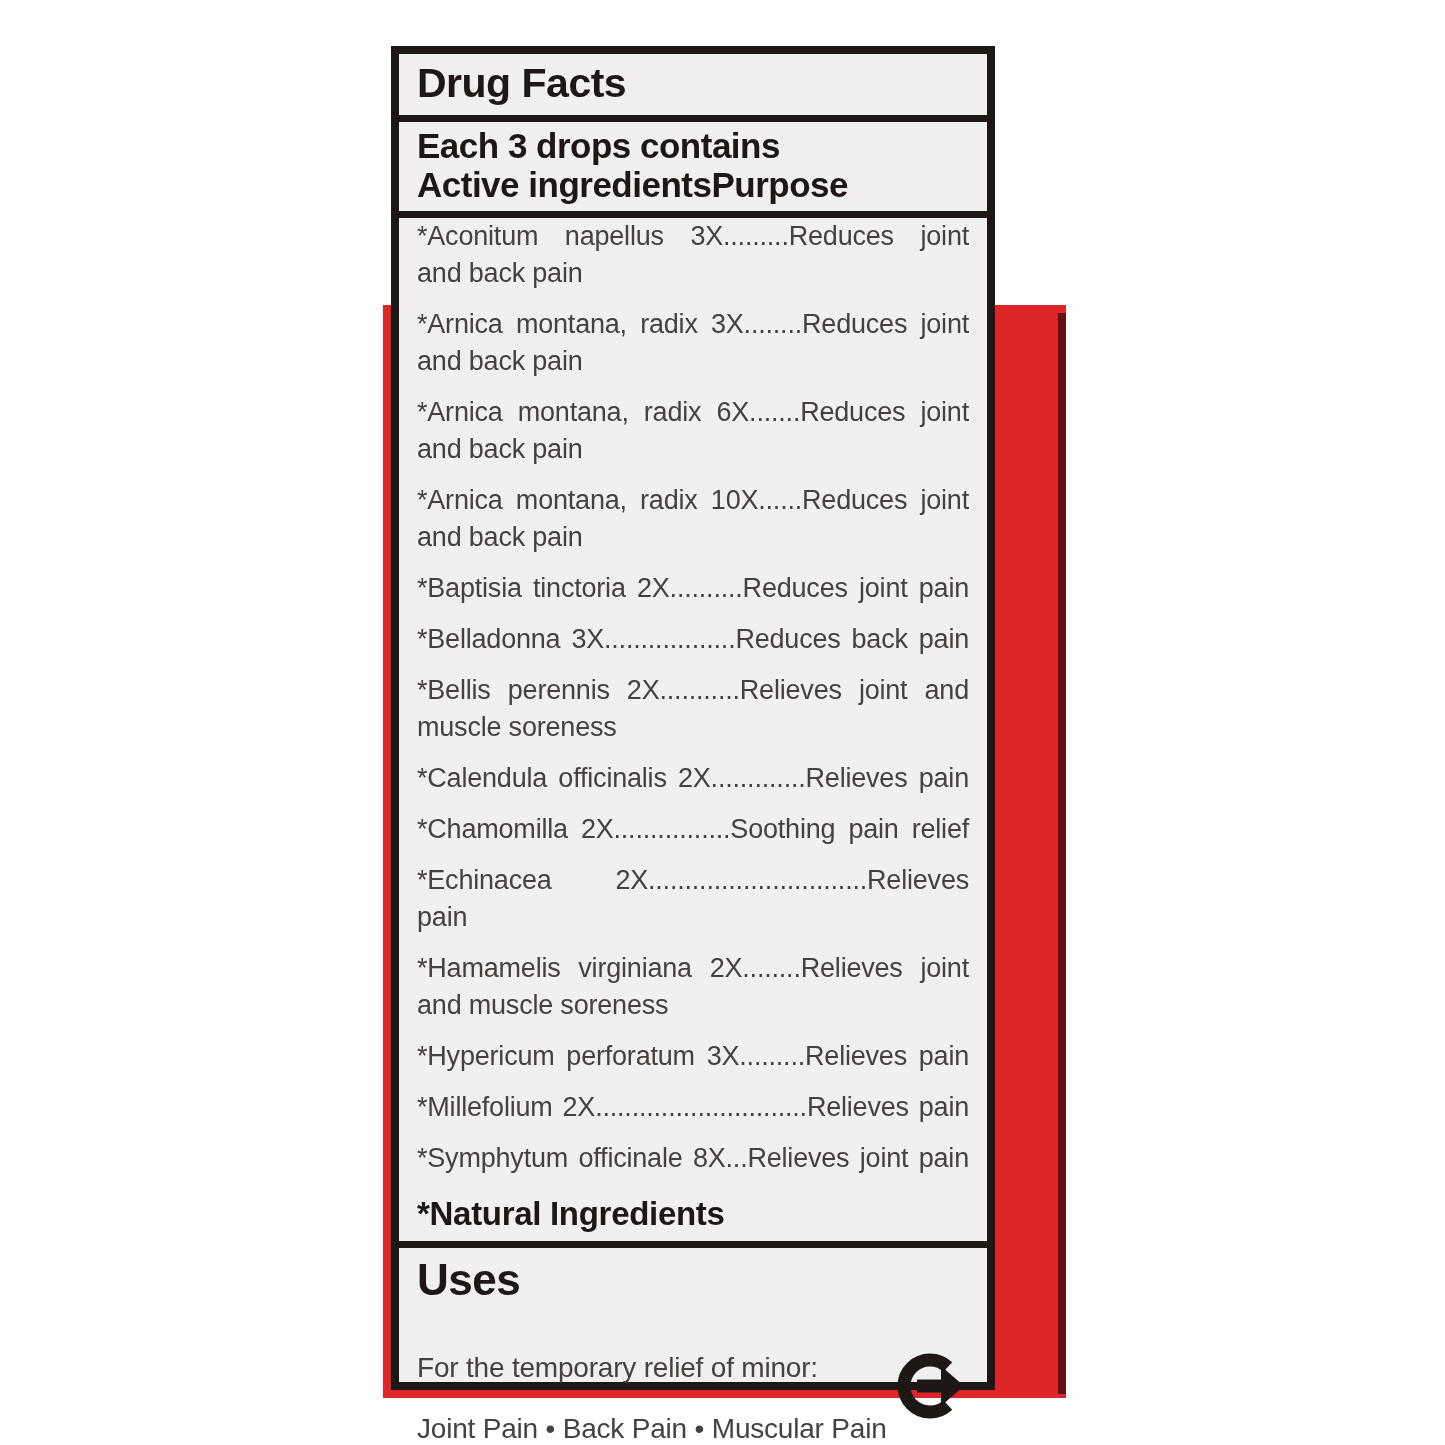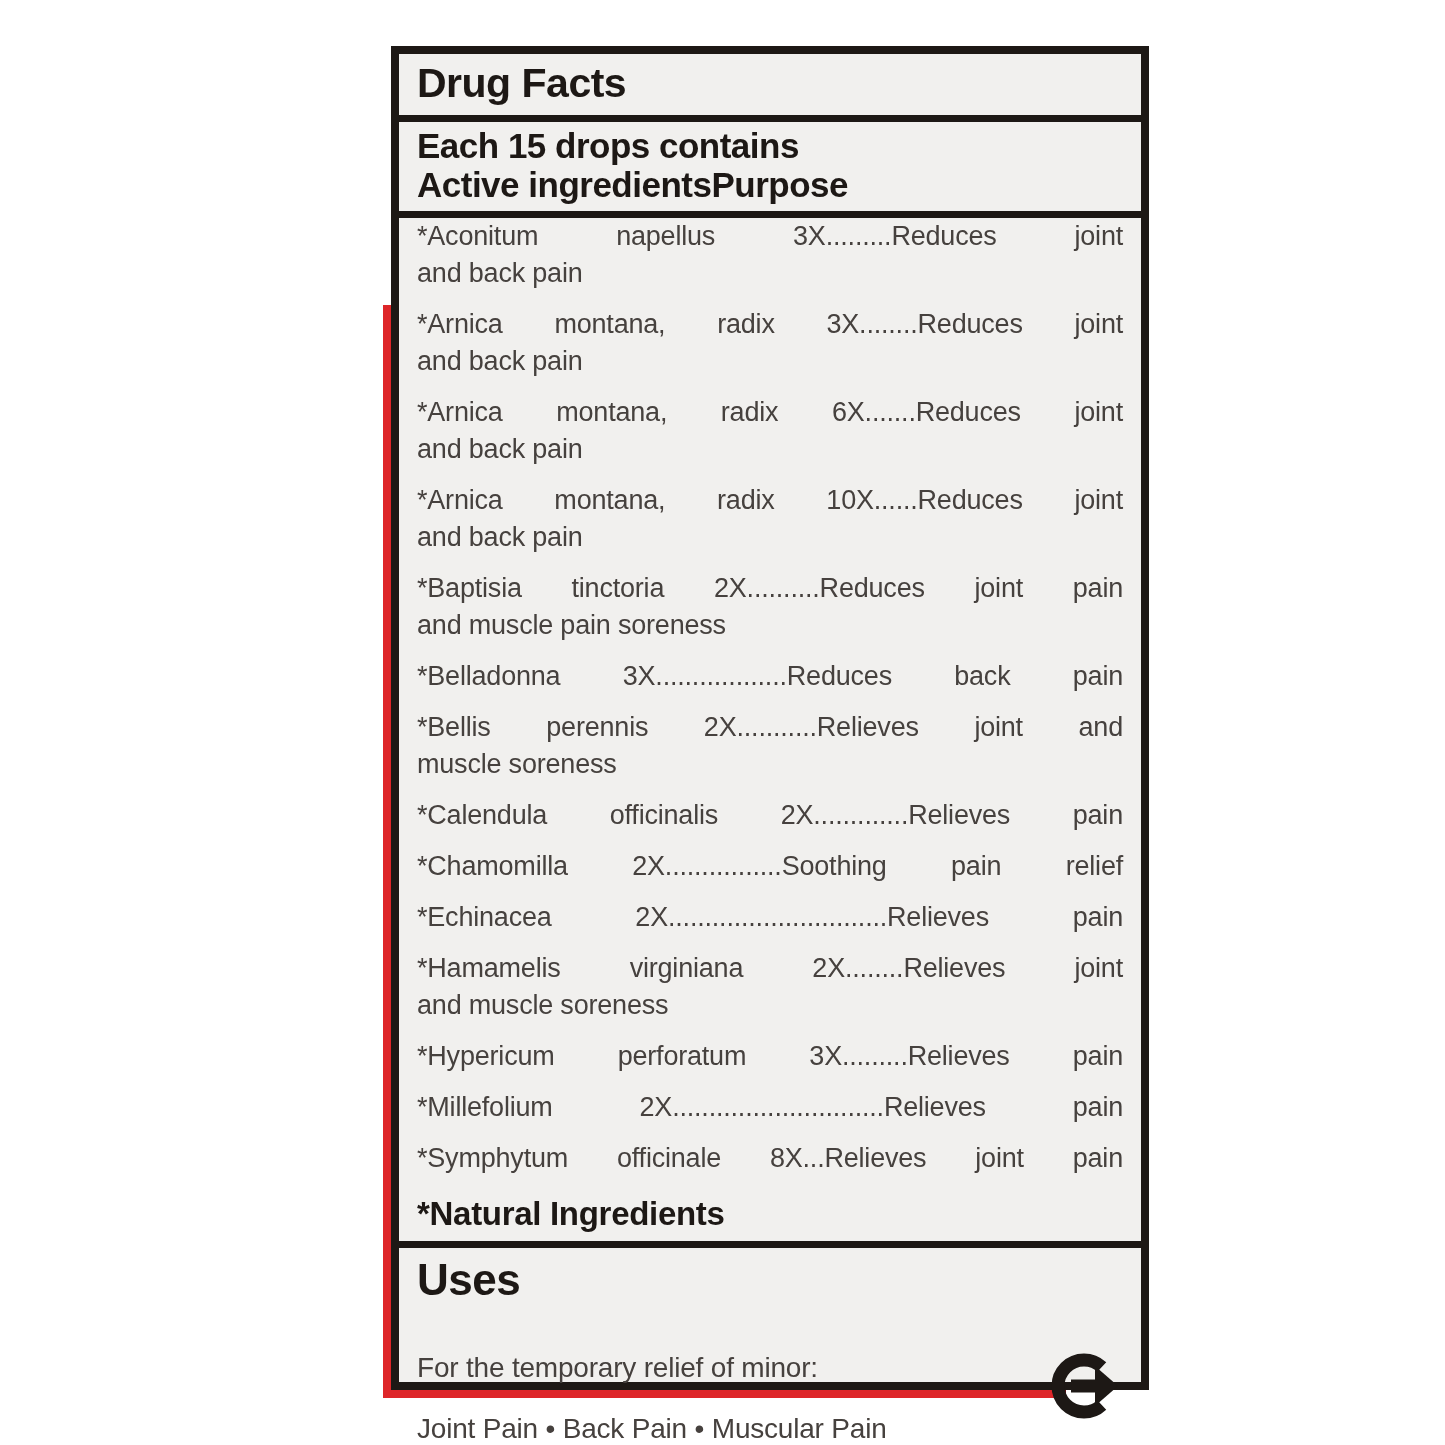--- a/index.html
+++ b/index.html
@@ -27,21 +27,21 @@
   .backdrop::after{
     content:"";
     position:absolute;
     right:0;top:8px;bottom:4px;
     width:8px;
     background:var(--dark-red);
   }
   .panel{
     position:absolute;
     left:391px;top:46px;
-    width:758px;height:1344px;
+    width:604px;height:1344px;
     background:var(--panel-bg);
     border:8px solid var(--ink);
     display:flex;
     flex-direction:column;
   }
   .sec{padding:0 18px;}
   .sec + .sec{border-top:7px solid var(--ink);}
   .sec-title{padding:6px 18px 8px;}
   .df-title{
     font-size:41px;
@@ -122,21 +122,21 @@
 
 <div class="backdrop"></div>
 
 <div class="panel">
 
   <div class="sec sec-title">
     <div class="df-title">Drug Facts</div>
   </div>
 
   <div class="sec sec-header">
-    <div class="hdr-line">Each 15 drops contains</div>
+    <div class="hdr-line">Each 3 drops contains</div>
     <div class="hdr-row">
       <span>Active ingredients</span>
       <span>Purpose</span>
     </div>
   </div>
 
   <div class="sec sec-ingredients" id="ingredients">
     <div class="entry">
         <div class="ing-line jfull">*Aconitum napellus 3X.........Reduces joint</div>
         <div class="ing-line">and back pain</div>
@@ -148,21 +148,20 @@
       <div class="entry">
         <div class="ing-line jfull">*Arnica montana, radix 6X.......Reduces joint</div>
         <div class="ing-line">and back pain</div>
       </div>
       <div class="entry">
         <div class="ing-line jfull">*Arnica montana, radix 10X......Reduces joint</div>
         <div class="ing-line">and back pain</div>
       </div>
       <div class="entry">
         <div class="ing-line jfull">*Baptisia tinctoria 2X..........Reduces joint pain</div>
-        <div class="ing-line">and muscle pain soreness</div>
       </div>
       <div class="entry">
         <div class="ing-line jfull">*Belladonna 3X..................Reduces back pain</div>
       </div>
       <div class="entry">
         <div class="ing-line jfull">*Bellis perennis 2X...........Relieves joint and</div>
         <div class="ing-line">muscle soreness</div>
       </div>
       <div class="entry">
         <div class="ing-line jfull">*Calendula officinalis 2X.............Relieves pain</div>

